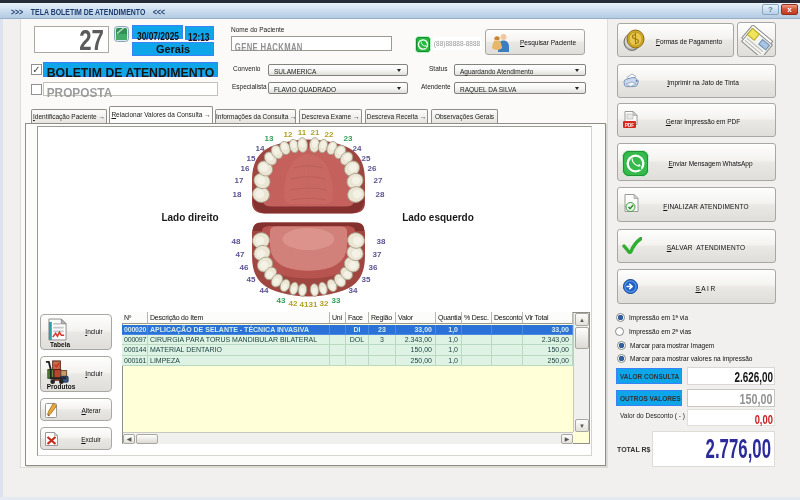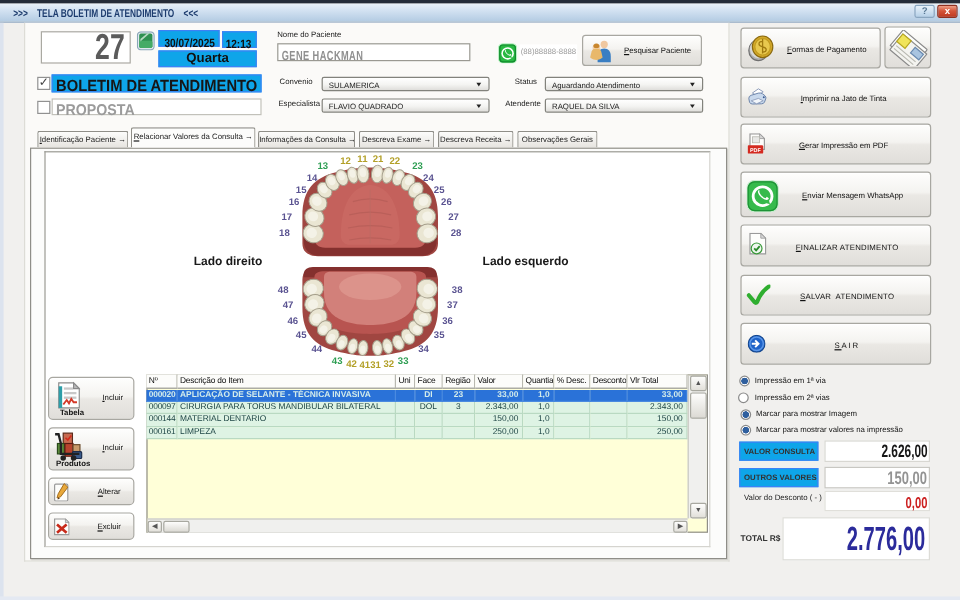--- a/index.html
+++ b/index.html
@@ -27,21 +27,21 @@
 
 <div class="abs inp" style="left:34px;top:26px;width:75px;height:27px;text-align:right"><span style="display:inline-block;font-size:30px;font-weight:bold;color:#5b5b5b;line-height:26px;transform:scaleX(0.74);transform-origin:100% 50%;padding-right:6px">27</span></div>
 <svg class="abs" style="left:114px;top:26px" width="15" height="16" viewBox="0 0 15 16">
     <rect x="0.5" y="0.5" width="14" height="15" rx="3" fill="#dfe8ee" stroke="#8aa6b8"></rect>
     <rect x="2" y="2" width="11" height="12" rx="1.5" fill="#2f9152"></rect>
     <rect x="2" y="8" width="11" height="6" rx="1.5" fill="#45ab66"></rect>
     <path d="M3 6.5 L8.5 2 L10.5 2 L3 8.5 Z" fill="#e4f2e8" opacity="0.75"></path>
   </svg>
 <div class="abs yel" style="left:132px;top:25px;width:51px;height:14px;text-align:center"><span style="display:inline-block;font-size:10px;font-weight:bold;color:#111;line-height:12px;transform:scaleX(0.84);transform-origin:50% 50%;white-space:nowrap">30/07/2025</span></div>
 <div class="abs yel" style="left:185px;top:26px;width:29px;height:14px;text-align:left"><span style="display:inline-block;font-size:10px;font-weight:bold;color:#111;line-height:12px;transform:scaleX(0.84);transform-origin:50% 50%">12:13</span></div>
-<div class="abs yel" style="left:132px;top:42px;width:82px;height:14px;font-size:11px;font-weight:bold;color:#111;text-align:center;line-height:13px">Quarta</div>
+<div class="abs yel" style="left:132px;top:42px;width:82px;height:14px;font-size:11px;font-weight:bold;color:#111;text-align:center;line-height:13px">Gerais</div>
 <div class="abs cb" style="left:31px;top:64px">✓</div>
 <div class="abs yel" style="left:43px;top:62px;width:175px;height:15px"><span style="display:inline-block;font-size:13.5px;font-weight:bold;color:#161616;line-height:14px;white-space:nowrap;transform:scaleX(0.91);transform-origin:0 0;padding-left:3px">BOLETIM DE ATENDIMENTO</span></div>
 <div class="abs cb" style="left:31px;top:84px"></div>
 <div class="abs inp" style="left:43px;top:82px;width:175px;height:14px;border-color:#c2c1ba"><span style="display:inline-block;font-size:13px;font-weight:bold;color:#9b9b9b;line-height:12px;transform:scaleX(0.91);transform-origin:0 0;padding-left:3px">PROPOSTA</span></div>
 <div class="abs lbl" style="left:231px;top:26px">Nome do Paciente</div>
 <div class="abs inp" style="left:231px;top:36px;width:161px;height:15px;border-color:#9a9992"><span style="display:inline-block;font-size:11px;font-weight:bold;color:#8f8f8f;line-height:13px;white-space:nowrap;letter-spacing:0.5px;transform:scaleX(0.70);transform-origin:0 0;padding-left:4px">GENE HACKMAN</span></div>
 <svg class="abs" style="left:415px;top:36px" width="16" height="17" viewBox="0 0 16 17">
     <rect x="0.5" y="0.5" width="15" height="16" rx="3.5" fill="#29b943" stroke="#baf0c4"></rect>
     <rect x="1.5" y="1.5" width="13" height="14" rx="2.5" fill="none" stroke="#128c2e"></rect>
     <circle cx="8" cy="8.5" r="5.2" fill="#fff"></circle>

